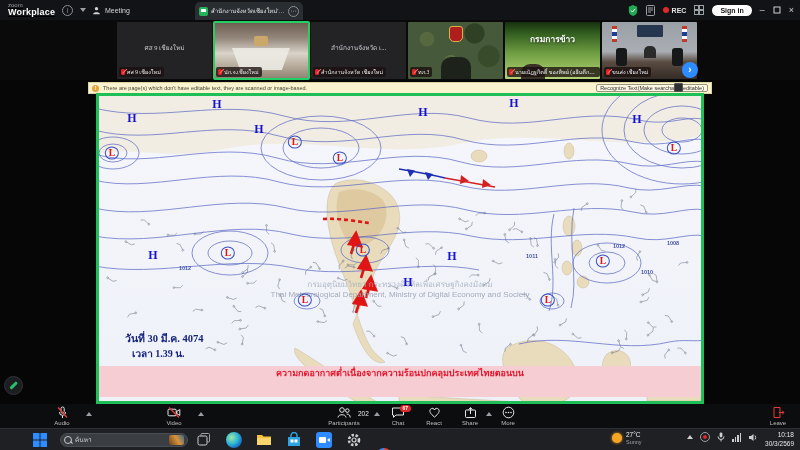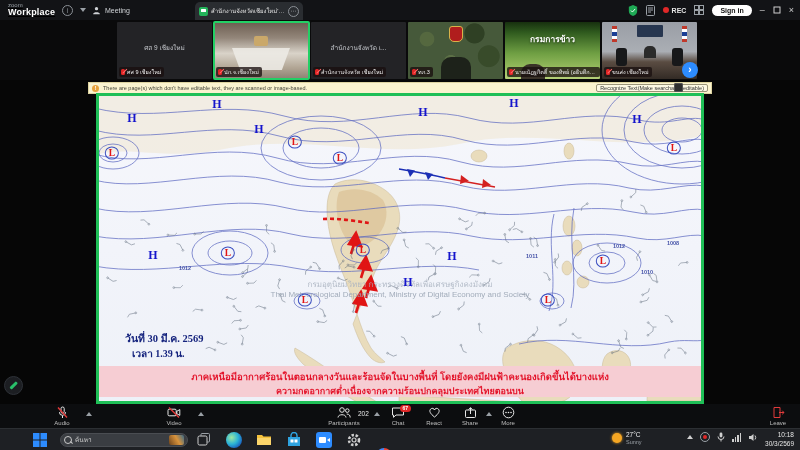--- a/index.html
+++ b/index.html
@@ -28,21 +28,21 @@
   #tb-right{right:6px;top:0;height:20px;display:flex;align-items:center;gap:8px;}
   .shield{width:10px;height:11px;}
   .rec{display:flex;align-items:center;gap:3px;}
   .rec .dot{width:6px;height:6px;border-radius:50%;background:#e02828;}
   .rec .txt{color:#e6e6e6;font-size:7px;font-weight:bold;}
   .signin{background:#fff;color:#111;font-size:7px;border-radius:8px;padding:2px 8px;font-weight:bold;}
   .winctl{color:#cfcfcf;font-size:9px;line-height:20px;}
 
   
   #filmstrip{left:0;top:20px;width:800px;height:60px;background:#0a0a0b;}
-  .tile{position:absolute;top:2px;width:95px;height:57px;background:#232326;overflow:hidden;border-radius:1px;}
+  .tile{position:absolute;top:2px;width:95px;height:57px;background:#232326;overflow:hidden;border-radius:1px;font-family:Liberation Serif, serif;}
   .tile.active{outline:2px solid #23d065;outline-offset:-1px;}
   .tile .cname{position:absolute;left:0;right:0;top:45%;transform:translateY(-50%);
                text-align:center;color:#c9ccd1;font-size:6.5px;white-space:nowrap;overflow:hidden;}
   .vlabel{position:absolute;left:2px;bottom:2px;max-width:88px;background:rgba(25,16,16,.78);
           border-radius:2px;display:flex;align-items:center;gap:2px;padding:1px 3px 1px 2px;}
   .vlabel .mic{width:4px;height:6px;background:#e02424;border-radius:1.5px;position:relative;flex:0 0 auto;}
   .vlabel .mic::after{content:"";position:absolute;left:-1px;top:0;width:6px;height:1px;background:#ff6b6b;transform:rotate(-45deg) translateY(2.5px);}
   .vlabel .t{color:#f1f1f1;font-size:5.5px;white-space:nowrap;overflow:hidden;text-overflow:ellipsis;}
   .room{background:linear-gradient(180deg,#6b5d50 0%,#93867a 28%,#d9d3c9 55%,#b2a695 80%,#8d8172 100%);}
   .room::before{content:"";position:absolute;left:18px;top:26px;width:58px;height:22px;background:#eceae4;
@@ -775,26 +775,25 @@
             <line x1="6.5" x2="9" y2="-2.6"></line>
           </g>
           <g transform="translate(569.8,253.9) rotate(129)">
             <circle r="0.9"></circle>
             <line x2="6.5"></line>
             <line x1="6.5" x2="9" y2="-2.6"></line>
           </g>
         </g>
     </svg>
     <div id="mapTexts" class="abs" style="left:0;top:0;width:602px;height:305px;">
-      <div id="date1" class="maptext">วันที่ 30 มี.ค. 2569</div>
+      <div id="date1" class="maptext">วันที่ 30 มี.ค. 4074</div>
       <div id="date2" class="maptext">เวลา 1.39 น.</div>
       <div id="wm1" class="abs">กรมอุตุนิยมวิทยา กระทรวงดิจิทัลเพื่อเศรษฐกิงคงมังคม</div>
       <div id="wm2" class="abs">Thai Meteorological Department, Ministry of Digital Economy and Society</div>
       <div id="caption">
-        <div id="cap1">ภาคเหนือมีอากาศร้อนในตอนกลางวันและร้อนจัดในบางพื้นที่ โดยยังคงมีฝนฟ้าคะนองเกิดขึ้นได้บางแห่ง</div>
         <div id="cap2">ความกดอากาศต่ำเนื่องจากความร้อนปกคลุมประเทศไทยตอนบน</div>
       </div>
     <span class="pm pm-H" style="left: 33px; top: 22px;">H</span>
         <span class="pm pm-H" style="left: 118px; top: 8px;">H</span>
         <span class="pm pm-H" style="left: 160px; top: 33px;">H</span>
         <span class="pm pm-H" style="left: 324px; top: 16px;">H</span>
         <span class="pm pm-H" style="left: 415px; top: 7px;">H</span>
         <span class="pm pm-H" style="left: 538px; top: 23px;">H</span>
         <span class="pm pm-H" style="left: 54px; top: 159px;">H</span>
         <span class="pm pm-H" style="left: 353px; top: 160px;">H</span>

